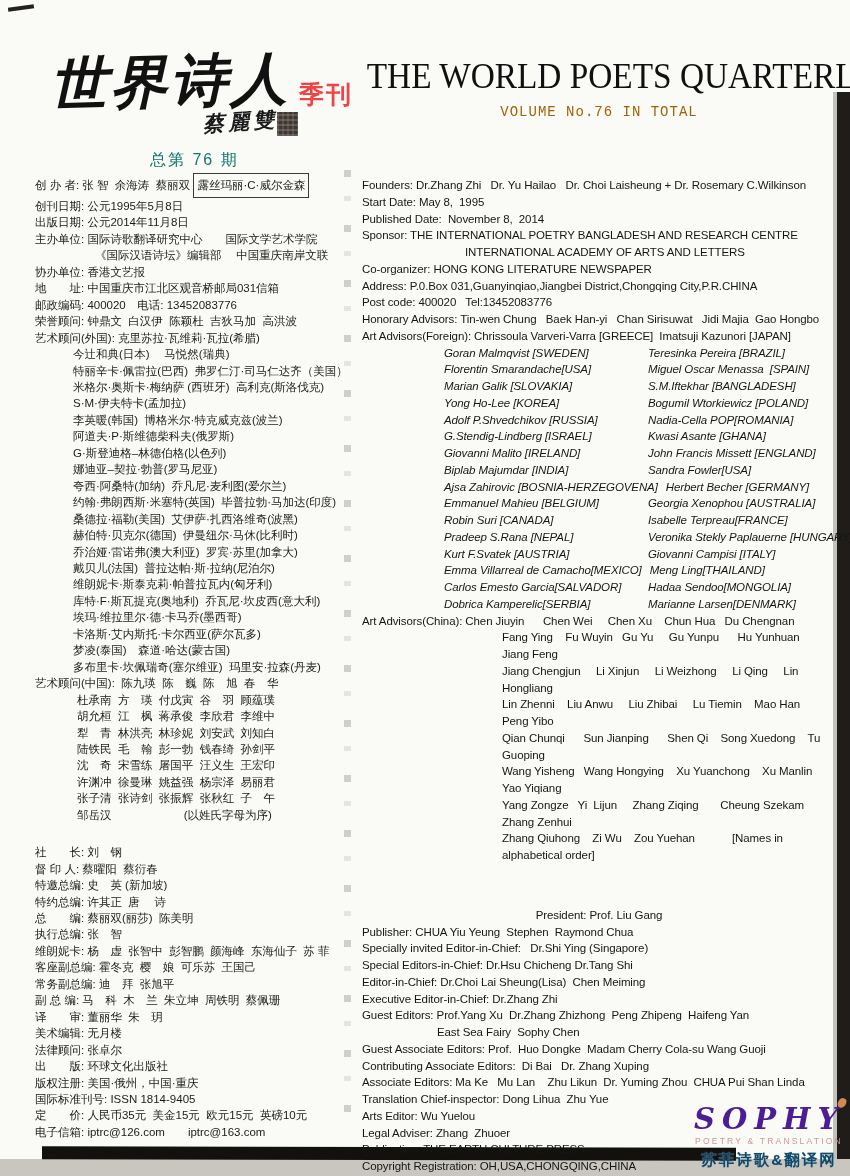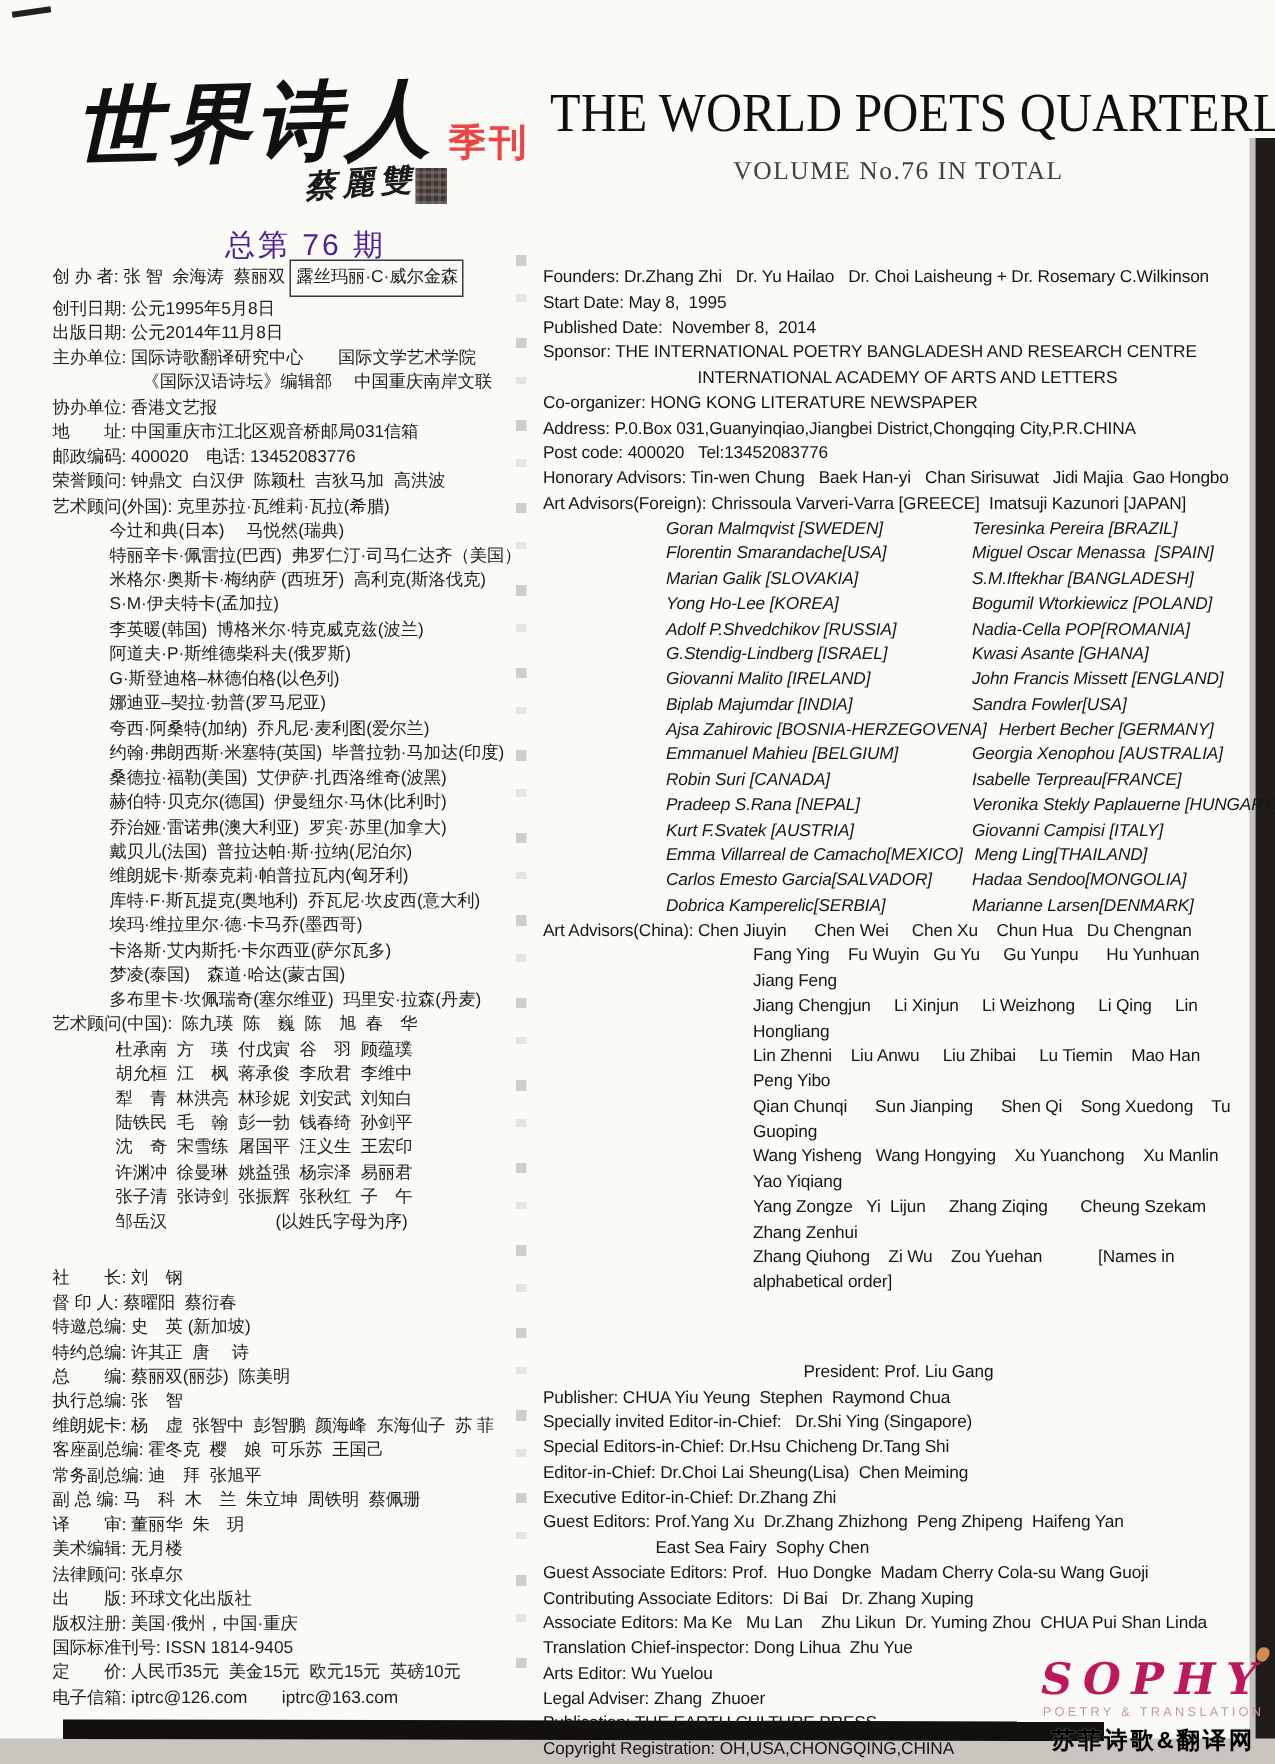--- a/index.html
+++ b/index.html
@@ -26,21 +26,21 @@
   }
   .seal-stamp{
     position:absolute;left:277px;top:112px;width:21px;height:24px;
     background:#3e3733;
     box-shadow:inset 0 0 0 2px #2c2understand623,inset 0 0 2px #6a5f58;
     background-image:repeating-linear-gradient(0deg,rgba(160,150,140,.35) 0 2px,transparent 2px 5px),
                      repeating-linear-gradient(90deg,rgba(160,150,140,.25) 0 2px,transparent 2px 5px);
   }
   .issue-number{
     position:absolute;left:150px;top:150px;
-    font-size:20px;letter-spacing:2px;color:#4c1d95;
+    font-size:16px;letter-spacing:2px;color:#0f766e;
   }
   
   .left-col{
     position:absolute;left:35px;top:173px;width:315px;
     font-size:11.5px;line-height:16.45px;color:#1b1b1b;
   }
   .left-col .line,.founder-line{white-space:pre-wrap;}
   .left-col .ind1{padding-left:60px;}
   .left-col .ind2{padding-left:38px;}
   .left-col .ind3{padding-left:42px;}
@@ -48,22 +48,22 @@
   .boxed-name{border:1px solid #3a3a3a;padding:5px 3px;display:inline-block;line-height:13px;}
   
   .journal-title{
     position:absolute;left:362px;top:56px;width:474px;text-align:center;
     font-family:"Liberation Serif","DejaVu Serif",serif;
     font-size:34px;color:#101010;white-space:nowrap;letter-spacing:0px;
     transform:scale(.98,1.08);transform-origin:center top;
   }
   .journal-subtitle{
     position:absolute;left:362px;top:104px;width:474px;text-align:center;
-    font-family:Liberation Serif, serif;
-    font-size:17px;color:#404040;letter-spacing:1px;
+    font-family:Liberation Mono, monospace;
+    font-size:14px;color:#a16207;letter-spacing:1px;
   }
   .right-col{
     position:absolute;left:362px;top:177px;width:474px;
     font-size:11.5px;line-height:16.75px;letter-spacing:-0.1px;color:#161616;
   }
   .right-col .line{white-space:pre-wrap;}
   .right-col .ind1{padding-left:103px;}
   .right-col .ind2{padding-left:140px;}
   .right-col .ind3{padding-left:75px;}
   .right-col .gap{margin-top:43px;text-align:center;}
@@ -80,26 +80,26 @@
   }
   .scan-right-strip{position:absolute;right:0;top:92px;width:13px;height:1068px;background:#1f1c19;}
   .scan-right-soft{position:absolute;right:13px;top:92px;width:4px;height:1068px;background:rgba(90,85,78,.35);}
   .scan-bottom-bar{position:absolute;left:42px;top:1147px;width:694px;height:13px;background:#13110e;transform:rotate(.12deg);}
   .scan-bottom-gray{position:absolute;left:0;top:1159px;width:850px;height:17px;background:#c9c6c0;}
   .scan-top-mark{position:absolute;left:8px;top:6px;width:26px;height:4px;background:#24211e;transform:rotate(-8deg);}
   
   .sophy-wm{position:absolute;left:694px;top:1104px;width:150px;text-align:center;}
   .sophy-logo{
     font-family:"DejaVu Serif",serif;font-weight:bold;font-style:italic;
-    font-size:29px;letter-spacing:7px;color:#be185d;line-height:30px;white-space:nowrap;
+    font-size:29px;letter-spacing:7px;color:#4c1d95;line-height:30px;white-space:nowrap;
   }
   .sophy-speck{position:absolute;right:-2px;top:-6px;width:8px;height:10px;background:#d08a52;border-radius:50% 40% 55% 45%;transform:rotate(20deg);}
   .sophy-tagline{font-size:8.5px;letter-spacing:2.2px;color:#c79a94;margin-top:2px;white-space:nowrap;}
   .sophy-site{
-    font-size:15.5px;font-weight:bold;letter-spacing:2px;color:#000000;margin-top:4px;white-space:nowrap;
+    font-size:15.5px;font-weight:bold;letter-spacing:2px;color:#0c4a6e;margin-top:4px;white-space:nowrap;
     text-shadow:0 0 1px #b3b0aa;
   }
 </style>
 </head>
 <body>
 
 <div class="scan-top-mark"></div>
 <div class="gutter-noise"></div>
 <div class="scan-right-soft"></div>
 <div class="scan-right-strip"></div>

